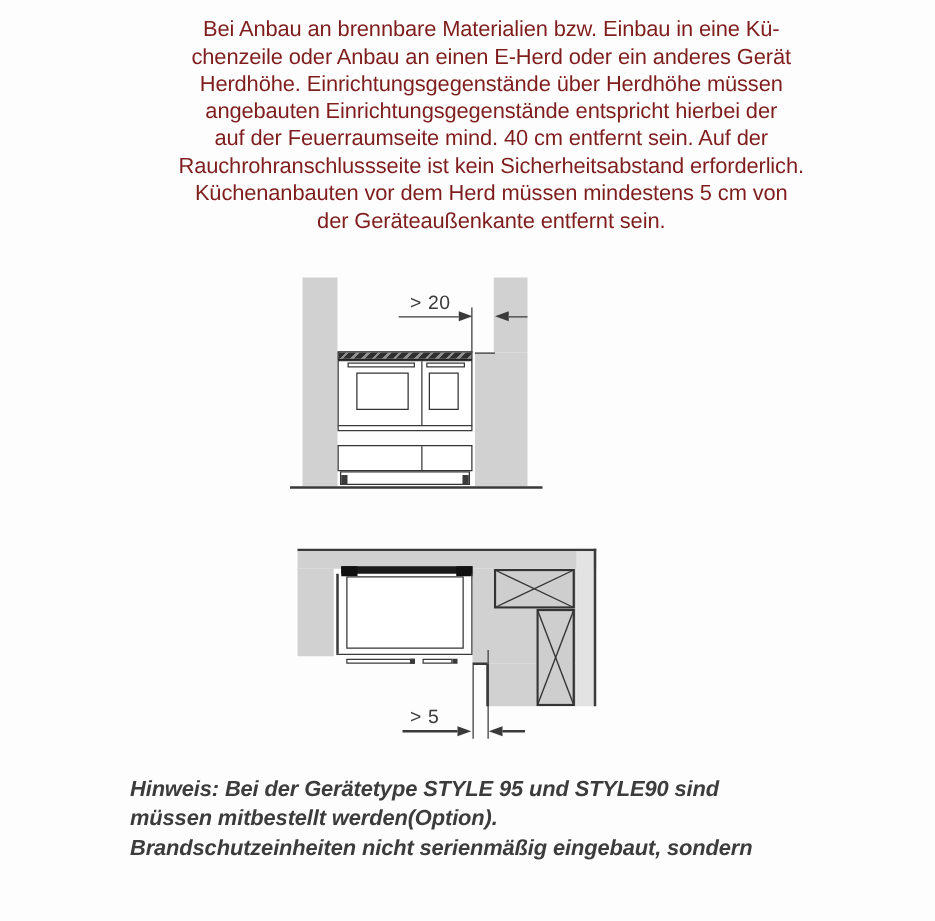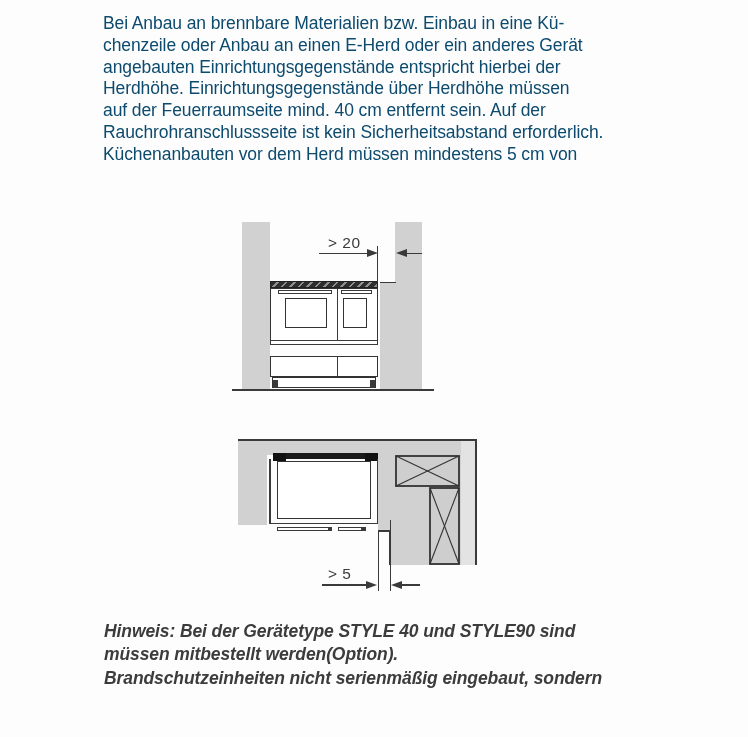--- a/index.html
+++ b/index.html
@@ -8,21 +8,21 @@
     position:relative;
     background:#fdfdfd;
     font-family:"Liberation Sans", sans-serif;
     overflow:hidden;
   }
   .abs { position:absolute; }
   
   .intro {
     left:103px; top:13px; width:580px;
     font-size:17.5px; line-height:21.8px;
-    color:#0c4a6e; letter-spacing:-0.1px;
+    color:#7f1d1d; letter-spacing:-0.1px;text-align:center;
   }
   .intro .tl { white-space:nowrap; }
   .note {
     left:104px; top:620px; width:580px;
     font-size:17.5px; line-height:23.3px;
     font-weight:bold; font-style:italic;
     color:#3c3c3c; letter-spacing:-0.1px;
   }
   .note .tl { white-space:nowrap; }
   
@@ -50,25 +50,26 @@
   }
   
   #d2 { left:238px; top:439px; width:242px; height:155px; }
 </style>
 </head>
 <body>
 
 <div class="abs intro">
   <div class="tl">Bei Anbau an brennbare Materialien bzw. Einbau in eine Kü-</div>
   <div class="tl">chenzeile oder Anbau an einen E-Herd oder ein anderes Gerät</div>
+  <div class="tl">Herdhöhe. Einrichtungsgegenstände über Herdhöhe müssen</div>
   <div class="tl">angebauten Einrichtungsgegenstände entspricht hierbei der</div>
-  <div class="tl">Herdhöhe. Einrichtungsgegenstände über Herdhöhe müssen</div>
   <div class="tl">auf der Feuerraumseite mind. 40 cm entfernt sein. Auf der</div>
   <div class="tl">Rauchrohranschlussseite ist kein Sicherheitsabstand erforderlich.</div>
   <div class="tl">Küchenanbauten vor dem Herd müssen mindestens 5 cm von</div>
+  <div class="tl">der Geräteaußenkante entfernt sein.</div>
 </div>
 
 <div class="abs" id="d1">
   <div class="abs wall" style="left:10px; top:0; width:28px; height:167px;"></div>
   <div class="abs wall" style="left:163px; top:0; width:27px; height:60px;"></div>
   <div class="abs wall" style="left:148px; top:60px; width:42px; height:107px;"></div>
   <div class="abs ln" style="left:148px; top:59.5px; width:16px; height:1.5px;"></div>
   <div class="abs ln" style="left:0; top:167px; width:202px; height:2.2px;"></div>
 
   <div class="abs" style="left:38px; top:59px; width:108px; height:108px;">
@@ -134,16 +135,16 @@
   <div class="abs dimlabel" style="left:90px; top:126px;">&gt; 5</div>
   <div class="abs ln" style="left:84px; top:145px; width:44px; height:1.5px;"></div>
   <div class="abs arr-r" style="left:128px; top:141.5px;"></div>
   <div class="abs ln" style="left:139.5px; top:93px; width:1.5px; height:59px;"></div>
   <div class="abs ln" style="left:151.5px; top:81px; width:1.5px; height:71px;"></div>
   <div class="abs arr-l" style="left:153px; top:141.5px;"></div>
   <div class="abs ln" style="left:164px; top:145px; width:18px; height:1.5px;"></div>
 </div>
 
 <div class="abs note">
-  <div class="tl">Hinweis: Bei der Gerätetype STYLE 40 und STYLE90 sind</div>
+  <div class="tl">Hinweis: Bei der Gerätetype STYLE 95 und STYLE90 sind</div>
   <div class="tl">müssen mitbestellt werden(Option).</div>
   <div class="tl">Brandschutzeinheiten nicht serienmäßig eingebaut, sondern</div>
 </div>
 
 </body></html>

